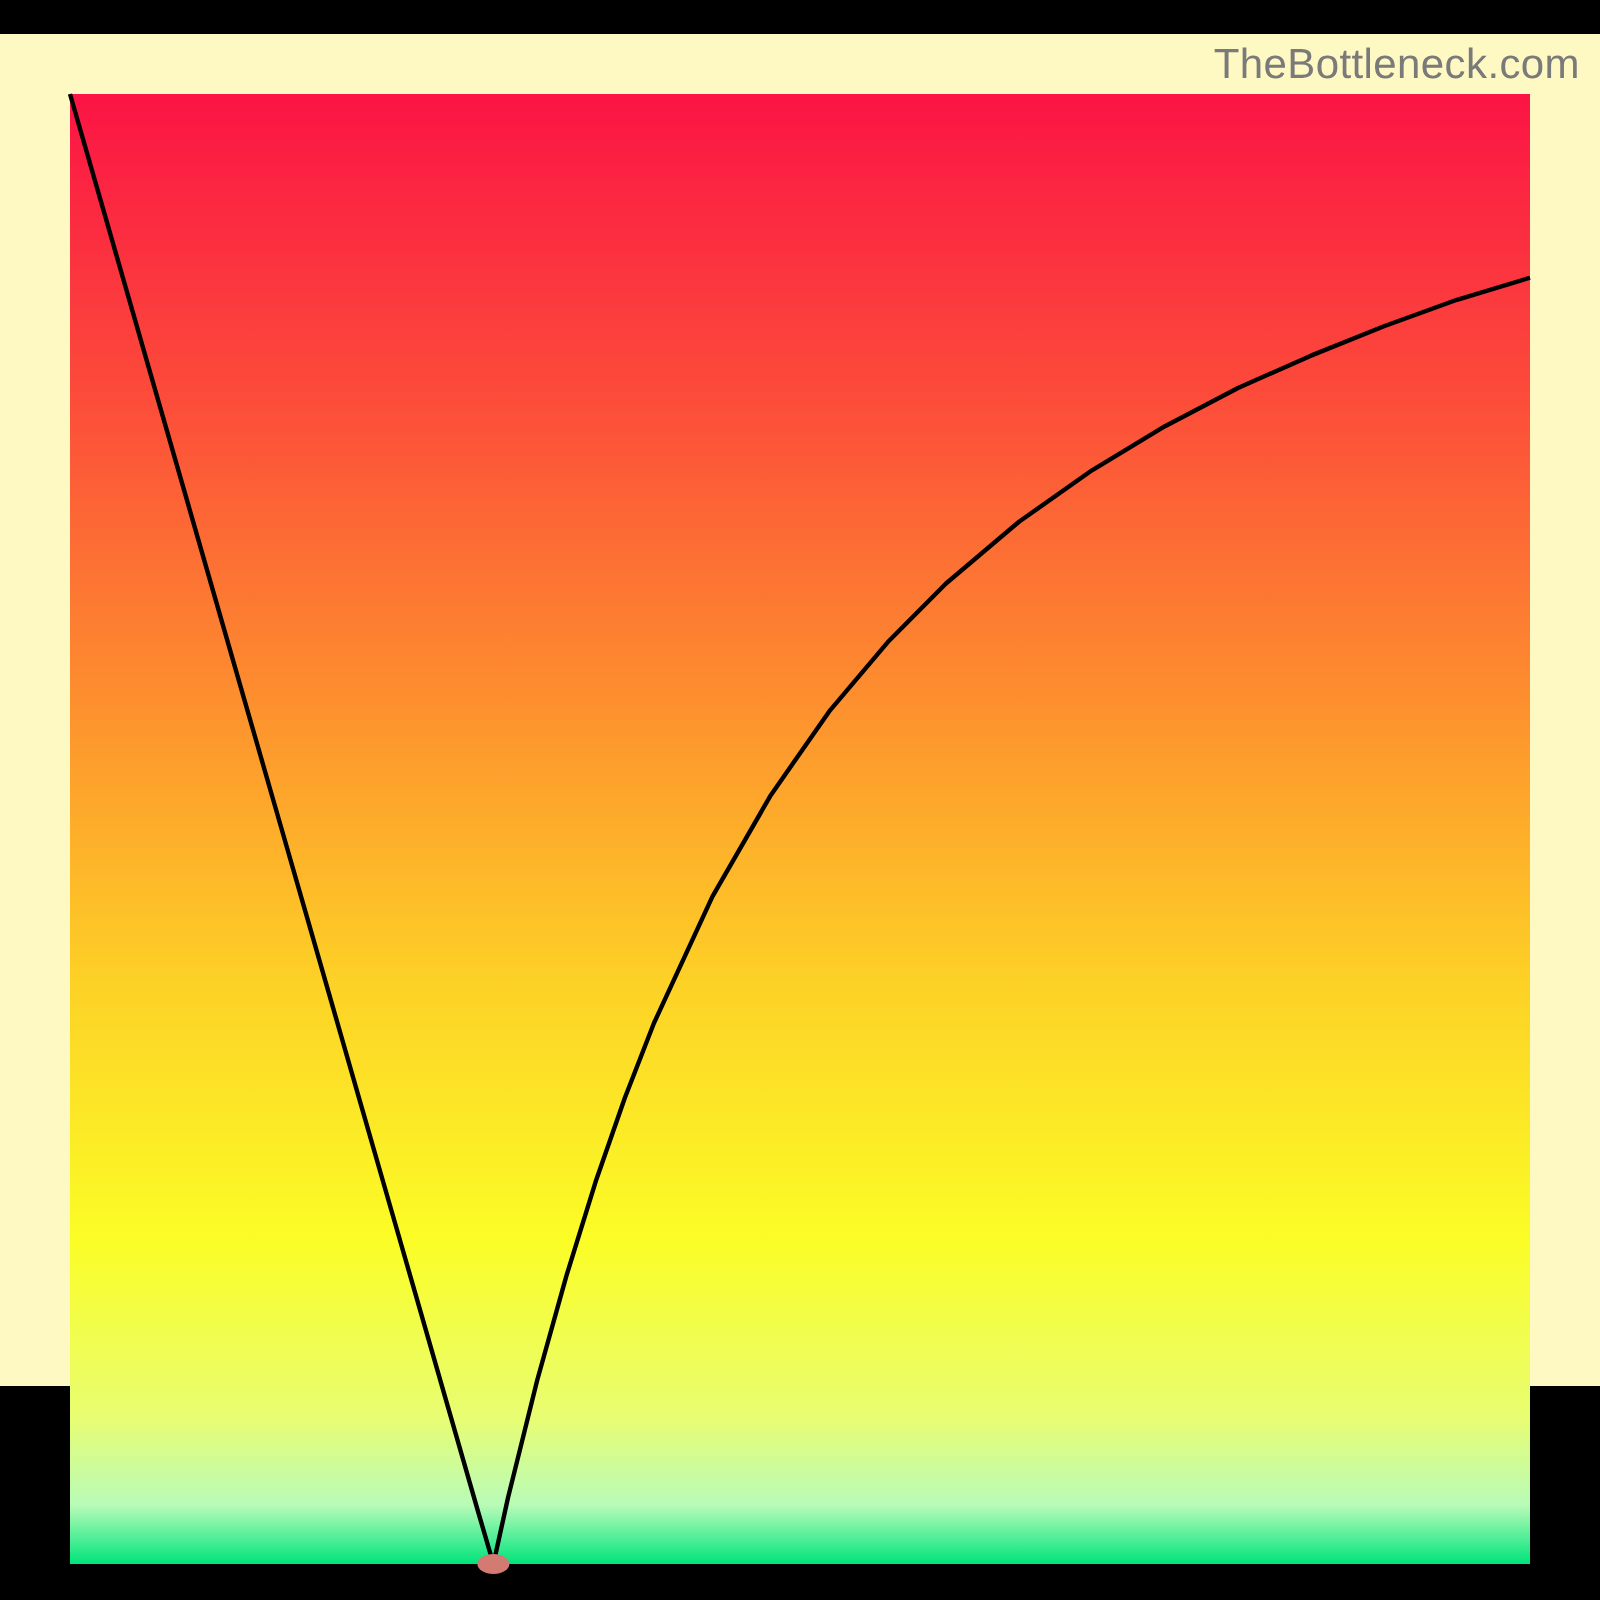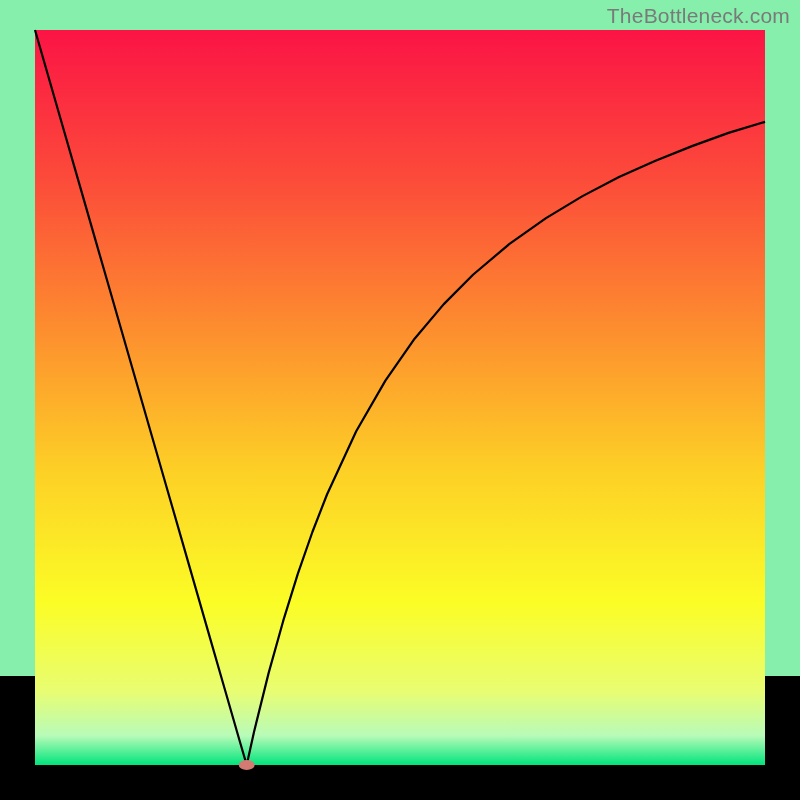--- a/index.html
+++ b/index.html
@@ -8,21 +8,22 @@
     width: 800px;
     height: 800px;
     overflow: hidden;
     background: #000;
     font-family: Arial, Helvetica, sans-serif;
   }
   .frame {
     position: relative;
     width: 800px;
     height: 676px;
-    background: #86efac;
+    background: #fef9c3;
+    margin-top: 17px;
   }
   .watermark {
     position: absolute;
     top: 4px;
     right: 10px;
     color: #7a7a7a;
     font-size: 21px;
     font-weight: 400;
     letter-spacing: 0.2px;
     z-index: 5;

